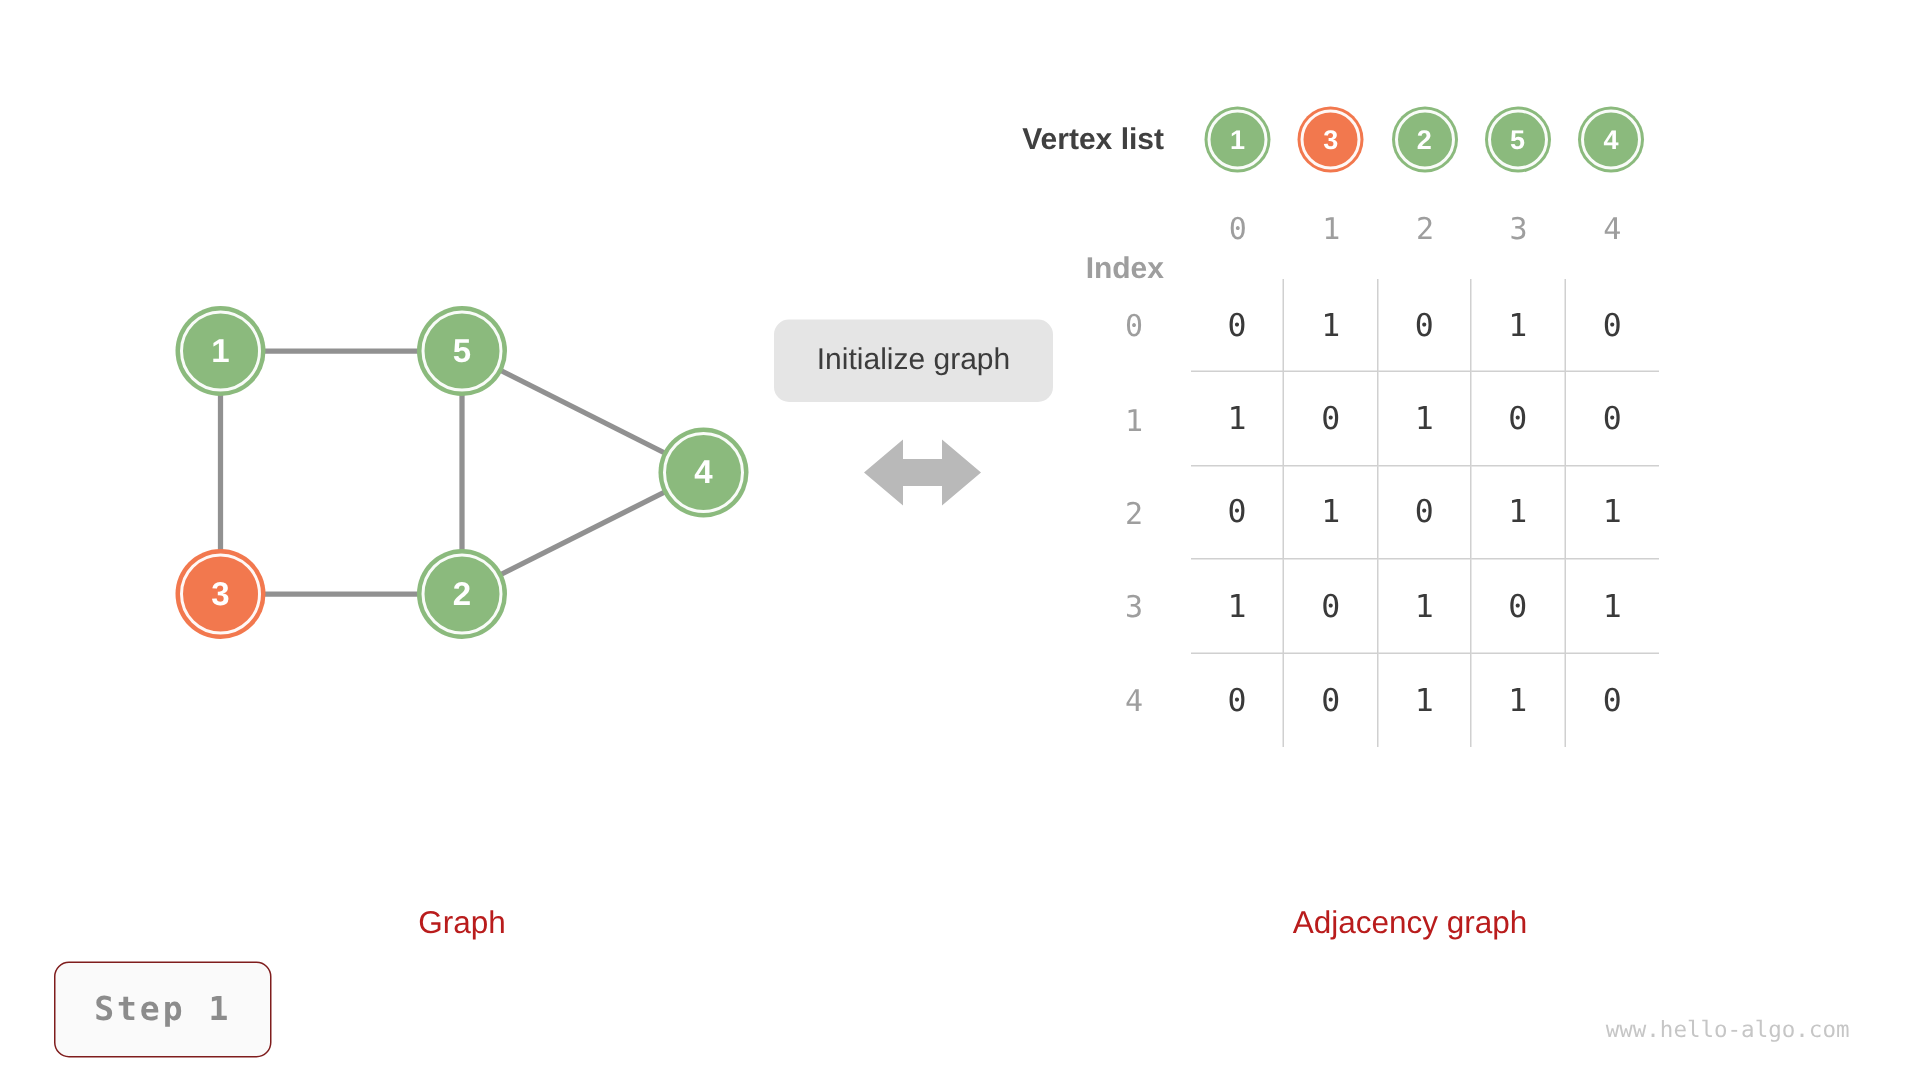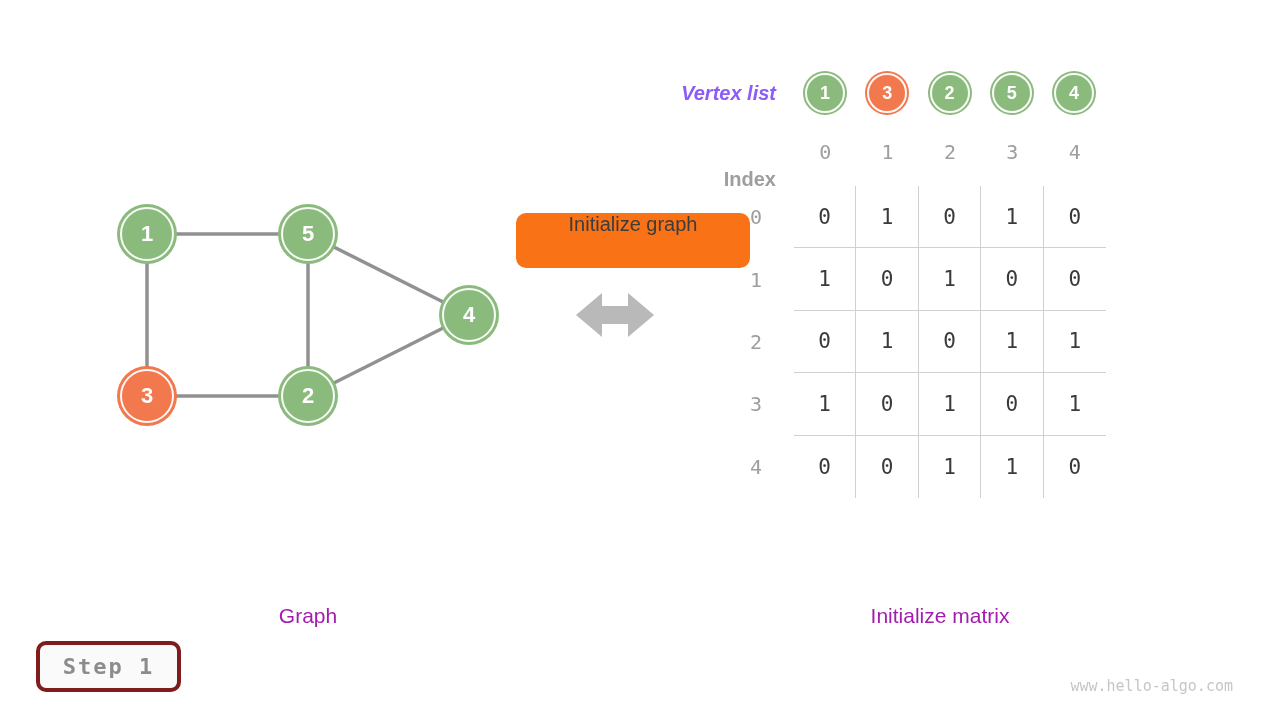--- a/index.html
+++ b/index.html
@@ -55,33 +55,33 @@
     font-family:"DejaVu Sans Mono",monospace;font-size:21px;color:#3a3a3a;
   }
   .mcell{
     display:flex;align-items:center;justify-content:center;
     border-right:1px solid #d0d0d0;border-bottom:1px solid #d0d0d0;
   }
   .mcell:nth-child(5n){border-right:none;}
   .mcell:nth-child(n+21){border-bottom:none;}
   
   #action-box{
-    position:absolute;left:516px;top:213px;width:234px;height:55px;
-    background:#f97316;border-radius:10px;
-    display:flex;justify-content:center;
+    position:absolute;left:516px;top:213px;width:186px;height:55px;
+    background:#e5e5e5;border-radius:10px;
+    display:flex;align-items:center;justify-content:center;
     font-size:20px;color:#3c3c3c;
   }
   #arrow-svg{position:absolute;left:576px;top:291px;width:78px;height:48px;}
   
-  .caption{position:absolute;top:604px;width:300px;text-align:center;font-size:21px;color:#a21caf;}
+  .caption{position:absolute;top:604px;width:300px;text-align:center;font-size:21px;color:#b91c1c;}
   #caption-left{left:158px;}
   #caption-right{left:790px;}
   #step-btn{
-    position:absolute;left:36px;top:641px;width:145px;height:51px;box-sizing:border-box;
-    background:#fafafa;border:4px solid #7f1d1d;border-radius:10px;
+    position:absolute;left:36px;top:641px;width:145px;height:64px;box-sizing:border-box;
+    background:#fafafa;border:1px solid #7f1d1d;border-radius:10px;
     display:flex;align-items:center;justify-content:center;
     font-family:"DejaVu Sans Mono",monospace;font-weight:bold;font-size:22px;color:#8c8c8c;
     letter-spacing:2px;cursor:pointer;
   }
   #watermark{
     position:absolute;right:47px;top:677px;
     font-family:"DejaVu Sans Mono",monospace;font-size:15px;color:#c6c6c6;margin-left:27px;
   }
 </style>
 </head>
@@ -116,21 +116,21 @@
       </div>
     </div>
 
   <div id="action-box">
     <span>Initialize graph</span>
   </div>
   <svg id="arrow-svg" viewBox="0 0 78 48">
     <polygon id="arrow-poly" points="0,24 26,2 26,15 52,15 52,2 78,24 52,46 52,33 26,33 26,46" fill="#B9B9B9"></polygon>
   </svg>
 
-  <div class="vlabel" style="top:82px;color:#8b5cf6;font-style:italic;">Vertex list</div>
+  <div class="vlabel" style="top:82px;color:#404040;">Vertex list</div>
   <div class="vlabel" style="top:140px;color:#9e9e9e;margin-top:28px;">Index</div>
   <div id="vertex-list">
       <div class="vcircle" style="background: rgb(139, 186, 125);">
         <span>1</span>
       </div>
       <div class="vcircle" style="background: rgb(242, 120, 78);">
         <span>3</span>
       </div>
       <div class="vcircle" style="background: rgb(139, 186, 125);">
         <span>2</span>
@@ -179,20 +179,20 @@
       <div class="mcell">0</div>
       <div class="mcell">1</div>
       <div class="mcell">0</div>
       <div class="mcell">0</div>
       <div class="mcell">1</div>
       <div class="mcell">1</div>
       <div class="mcell">0</div>
     </div>
 
   <div id="caption-left" class="caption">Graph</div>
-  <div id="caption-right" class="caption">Initialize matrix</div>
+  <div id="caption-right" class="caption">Adjacency graph</div>
 
   <div id="step-btn">
     <span>Step 1</span>
   </div>
   <div id="watermark">www.hello-algo.com</div>
 
 </div>
 
 </body></html>

